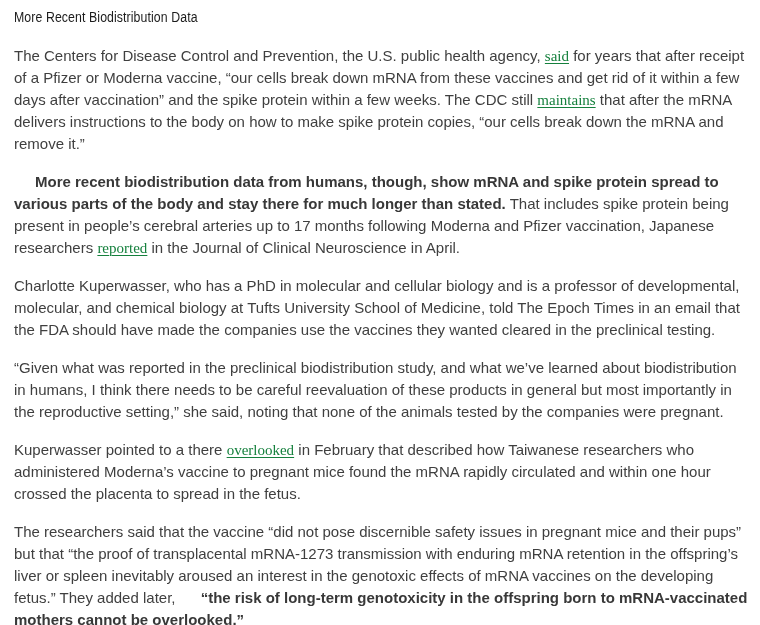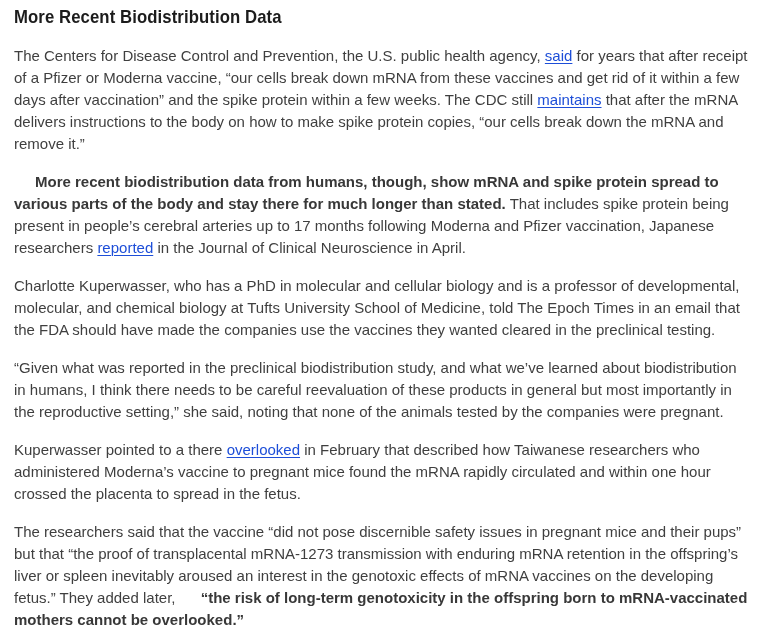--- a/index.html
+++ b/index.html
@@ -14,44 +14,45 @@
     height: 625px;
     background: #ffffff;
     padding: 4px 12px 0 14px;
     overflow: hidden;
   }
   .article {
     width: 734px;
   }
   h1.article-heading {
     margin: 0 0 15px 0;
-    font-size: 19px;
+    font-size: 14px;
     line-height: 26px;
-    font-weight: 700;
+    font-weight: 400;
     color: #1c1c1c;
     letter-spacing: 0.1px;
   }
   h1.article-heading > span {
     display: inline-block;
     transform: scaleX(0.88);
     transform-origin: 0 50%;
     white-space: nowrap;
   }
   .article-body p {
     margin: 0 0 16px 0;
     font-size: 15px;
     line-height: 22px;
     color: #3f3f3f;
   }
   .article-body a {
-    color: #1d4ed8;
+    color: #15803d;
     text-decoration: underline;
     text-decoration-thickness: 1px;
     text-underline-offset: 2px;
     cursor: pointer;
+    font-family: Liberation Serif, serif;
   }
   .article-body .b {
     font-weight: 700;
     color: #383838;
     margin-left: 21px;
   }
 </style>
 </head>
 <body>
 

